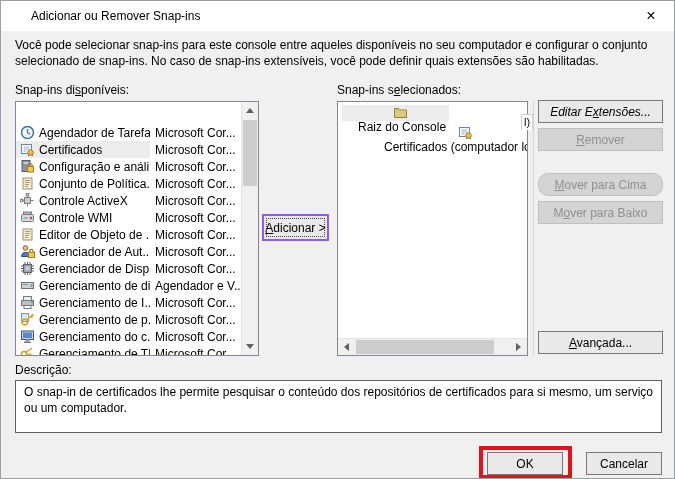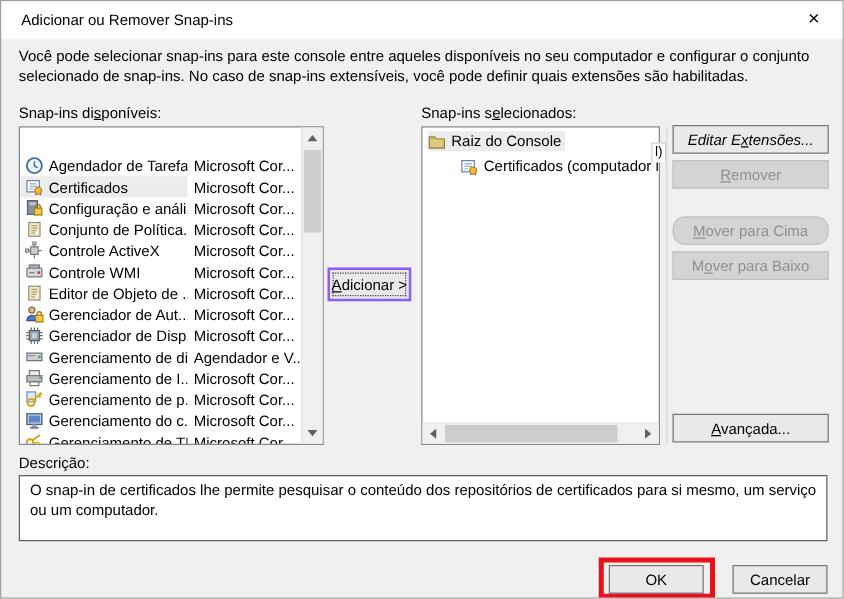--- a/index.html
+++ b/index.html
@@ -3,21 +3,21 @@
 <meta charset="utf-8">
 <style>
   html,body{margin:0;padding:0;background:#ddd;}
   .win{
     position:relative;width:675px;height:479px;box-sizing:border-box;
     background:#f0f0f0;border:1px solid #9aa0a6;
     font-family:"Liberation Sans",sans-serif;font-size:12px;color:#000;
     overflow:hidden;
   }
   .titlebar{position:absolute;left:0;top:0;width:100%;height:30px;background:#ffffff;}
-  .title{position:absolute;left:16px;top:8px;font-size:12px;}
+  .title{position:absolute;left:30px;top:8px;font-size:12px;}
   .closebtn{position:absolute;right:10px;top:4px;width:26px;height:22px;
     display:flex;align-items:center;justify-content:center;font-size:16px;line-height:1;cursor:default;}
   .intro{position:absolute;left:14px;top:36px;width:648px;line-height:16px;}
   .panel-label{position:absolute;white-space:nowrap;}
   .u{text-decoration:underline;}
   .listbox{position:absolute;background:#fff;border:1px solid #828790;box-sizing:border-box;}
   
   #left-list{left:14px;top:100px;width:244px;height:255px;}
   .lheader{position:absolute;left:0;top:0;right:17px;height:21px;background:#fff;border-bottom:1px solid #e0e0e0;}
   .lheader .h1{position:absolute;left:10px;top:4px;}
@@ -49,21 +49,21 @@
   #btn-remove{left:537px;top:127px;width:125px;height:23px;}
   #btn-up{left:537px;top:172px;width:125px;height:23px;border-radius:10px;}
   #btn-down{left:537px;top:200px;width:125px;height:23px;}
   #btn-adv{left:537px;top:330px;width:125px;height:23px;}
   #btn-ok{left:486px;top:451px;width:76px;height:23px;}
   #btn-cancel{left:585px;top:451px;width:76px;height:23px;}
   
   #tree-panel{left:336px;top:100px;width:191px;height:255px;}
   .tree-rows{position:absolute;left:0;top:0;right:0;bottom:17px;overflow:hidden;}
   .trow{position:relative;height:18px;display:flex;align-items:center;white-space:nowrap;padding-top:2px;}
-  .trow .lblwrap{display:inline-flex;align-items:center;height:16px;padding:0 3px 0 0;}
+  .trow .lblwrap{display:inline-flex;align-items:center;height:16px;padding:0 3px 0 16px;flex-direction:column;}
   .trow.selected .lblwrap{background:#ececec;}
   .divline{position:absolute;left:532px;top:100px;width:1px;height:255px;background:#d6d6d6;}
   .tooltip-frag{position:absolute;left:520px;top:113px;height:15px;padding:0 2px;background:#ffffff;
     border:1px solid #cfcfcf;border-bottom:none;font-size:11px;line-height:14px;}
   
   #desc-label{left:14px;top:362px;}
   #desc-box{position:absolute;left:14px;top:379px;width:647px;height:53px;box-sizing:border-box;
     background:#fff;border:1px solid #5f5f5f;padding:3px 8px;line-height:16px;}
   
   .annotation{position:absolute;left:478px;top:445px;width:93px;height:33px;box-sizing:border-box;

